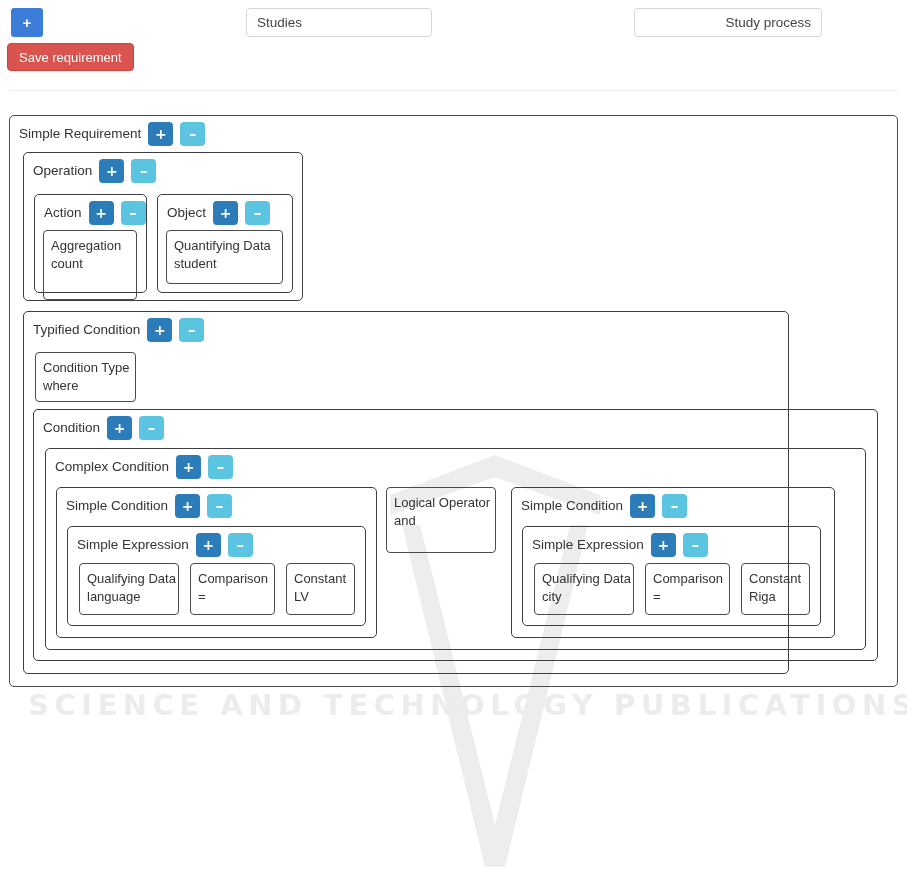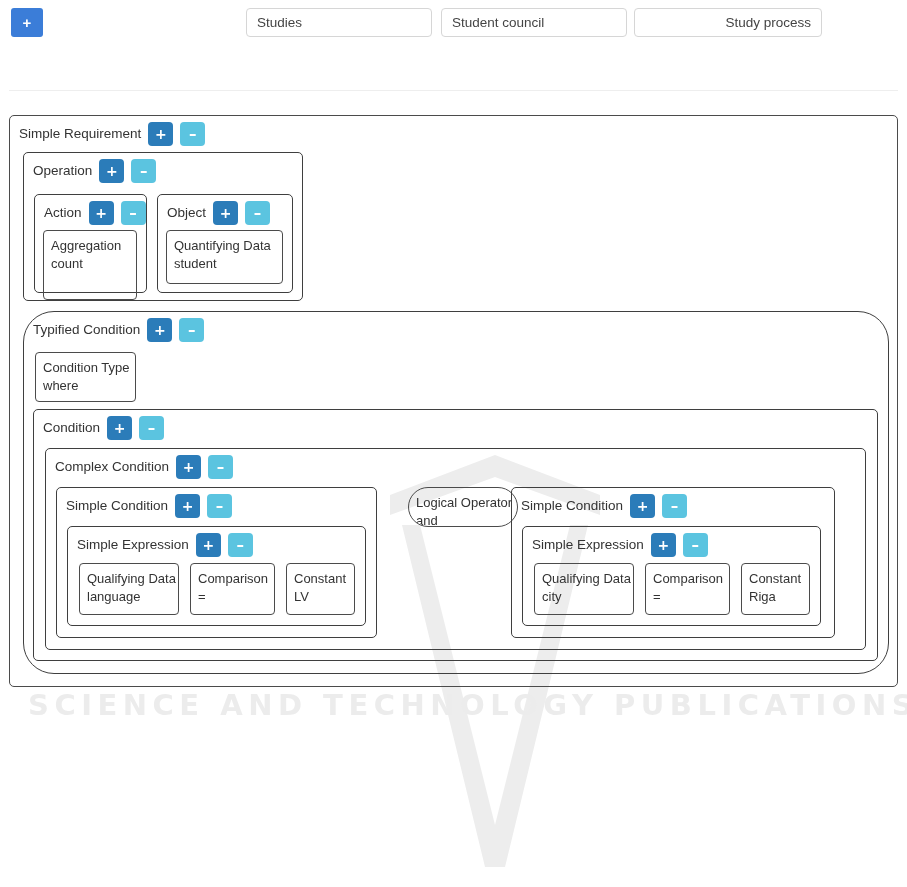--- a/index.html
+++ b/index.html
@@ -203,23 +203,23 @@
   </svg>
   <div class="wm-small">SCIENCE AND TECHNOLOGY PUBLICATIONS</div>
 </div>
 
 <div class="page">
 
   <div class="toolbar">
     <button class="btn-add-top">+</button>
 
     <input class="txtfield f2" type="text" value="Studies" style="">
-    <input class="txtfield f3" type="text" value="Student council" style="">
     <input class="txtfield f4" type="text" value="Study process" style="">
 
+    <button class="btn-save">Save requirement</button>
     <div class="divider"></div>
   </div>
 
   <div class="box" style="left:9px; top:115px; width:889px; height:572px;">
     <div class="hdr">
       <span class="hdr-label">Simple Requirement</span>
       <button class="pm plus">+</button>
       <button class="pm minus">–</button>
     </div>
   </div>
@@ -249,21 +249,21 @@
       <span class="hdr-label">Object</span>
       <button class="pm plus">+</button>
       <button class="pm minus">–</button>
     </div>
   </div>
   <div class="leaf" style="left:166px; top:230px; width:117px; height:54px;">
     <span class="lname">Quantifying Data</span>
     <span class="lval">student</span>
   </div>
 
-  <div class="box thin" style="left:23px; top:311px; width:866px; height:363px;border-radius:31px;">
+  <div class="box thin" style="left:23px; top:311px; width:766px; height:363px;">
     <div class="hdr">
       <span class="hdr-label">Typified Condition</span>
       <button class="pm plus">+</button>
       <button class="pm minus">–</button>
     </div>
   </div>
 
   <div class="leaf" style="left:35px; top:352px; width:101px; height:50px;">
     <span class="lname">Condition Type</span>
     <span class="lval">where</span>
@@ -307,21 +307,21 @@
   </div>
   <div class="leaf" style="left:190px; top:563px; width:85px; height:52px;">
     <span class="lname">Comparison</span>
     <span class="lval">=</span>
   </div>
   <div class="leaf" style="left:286px; top:563px; width:69px; height:52px;">
     <span class="lname">Constant</span>
     <span class="lval">LV</span>
   </div>
 
-  <div class="leaf" style="left:408px; top:487px; width:110px; height:40px;border-radius:22px;">
+  <div class="leaf" style="left:386px; top:487px; width:110px; height:66px;">
     <span class="lname">Logical Operator</span>
     <span class="lval">and</span>
   </div>
 
   <div class="box thin" style="left:511px; top:487px; width:324px; height:151px;">
     <div class="hdr">
       <span class="hdr-label">Simple Condition</span>
       <button class="pm plus">+</button>
       <button class="pm minus">–</button>
     </div>

